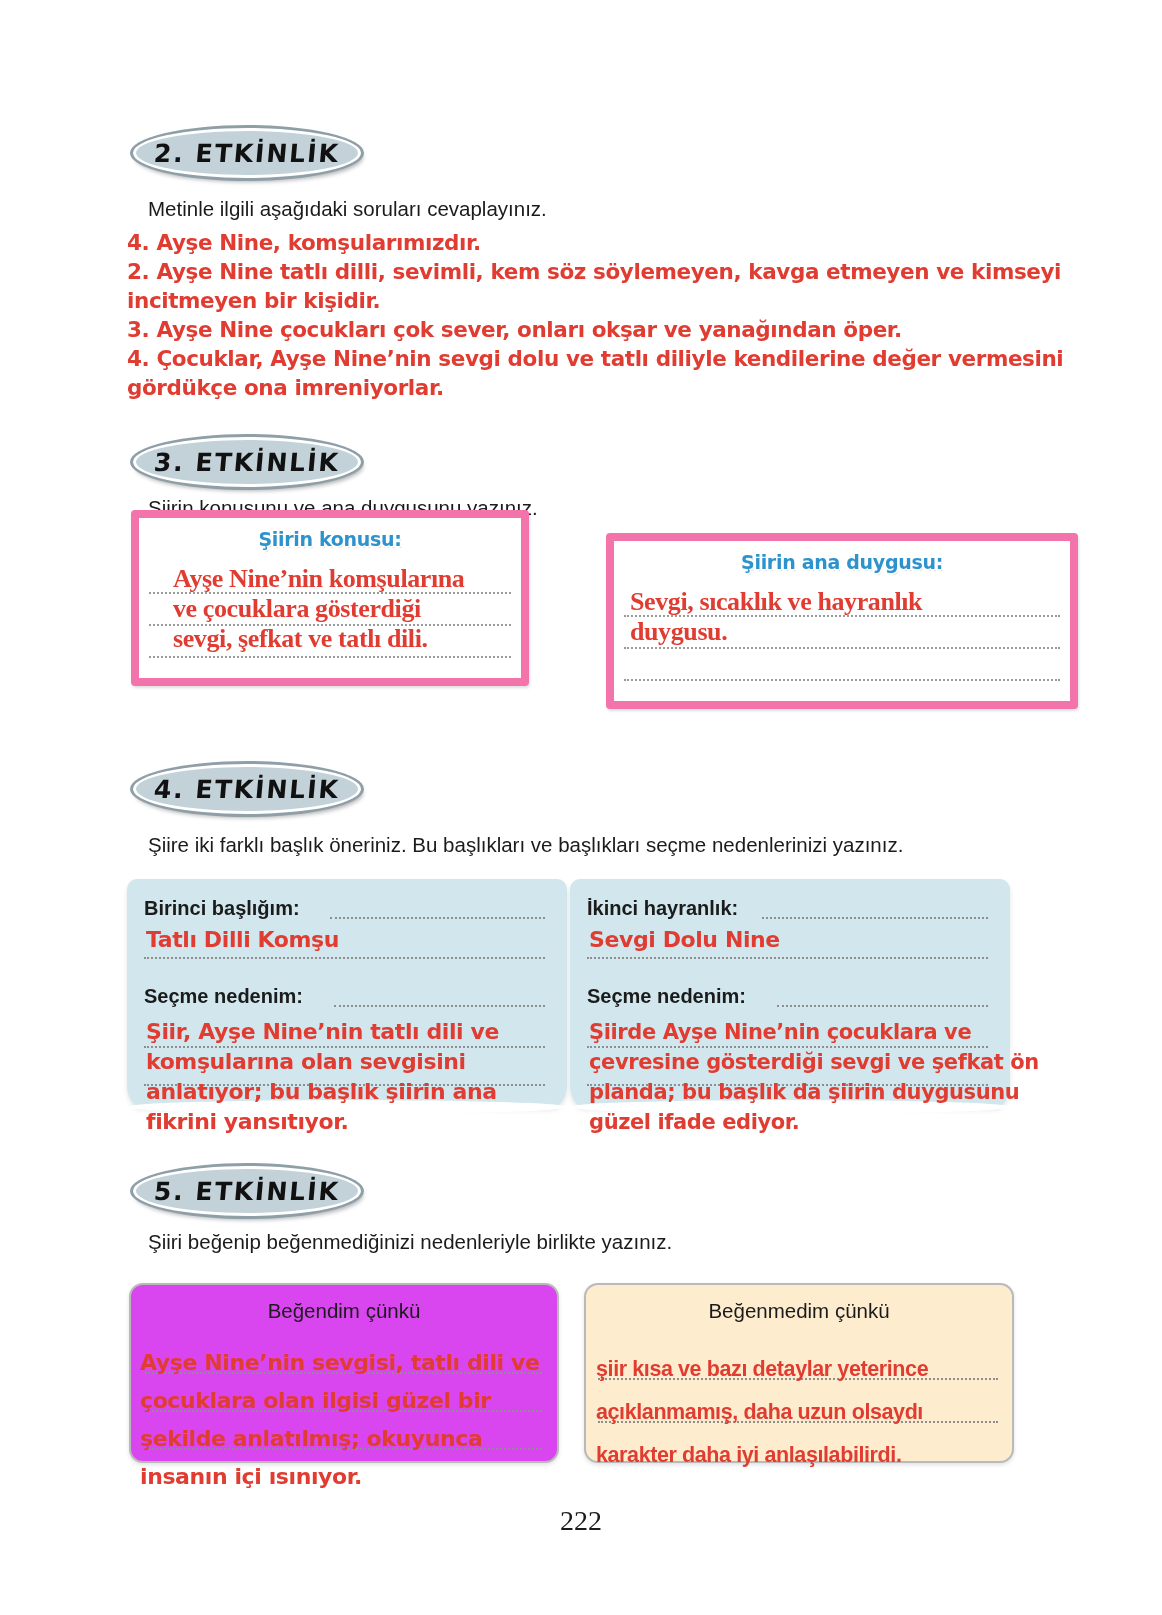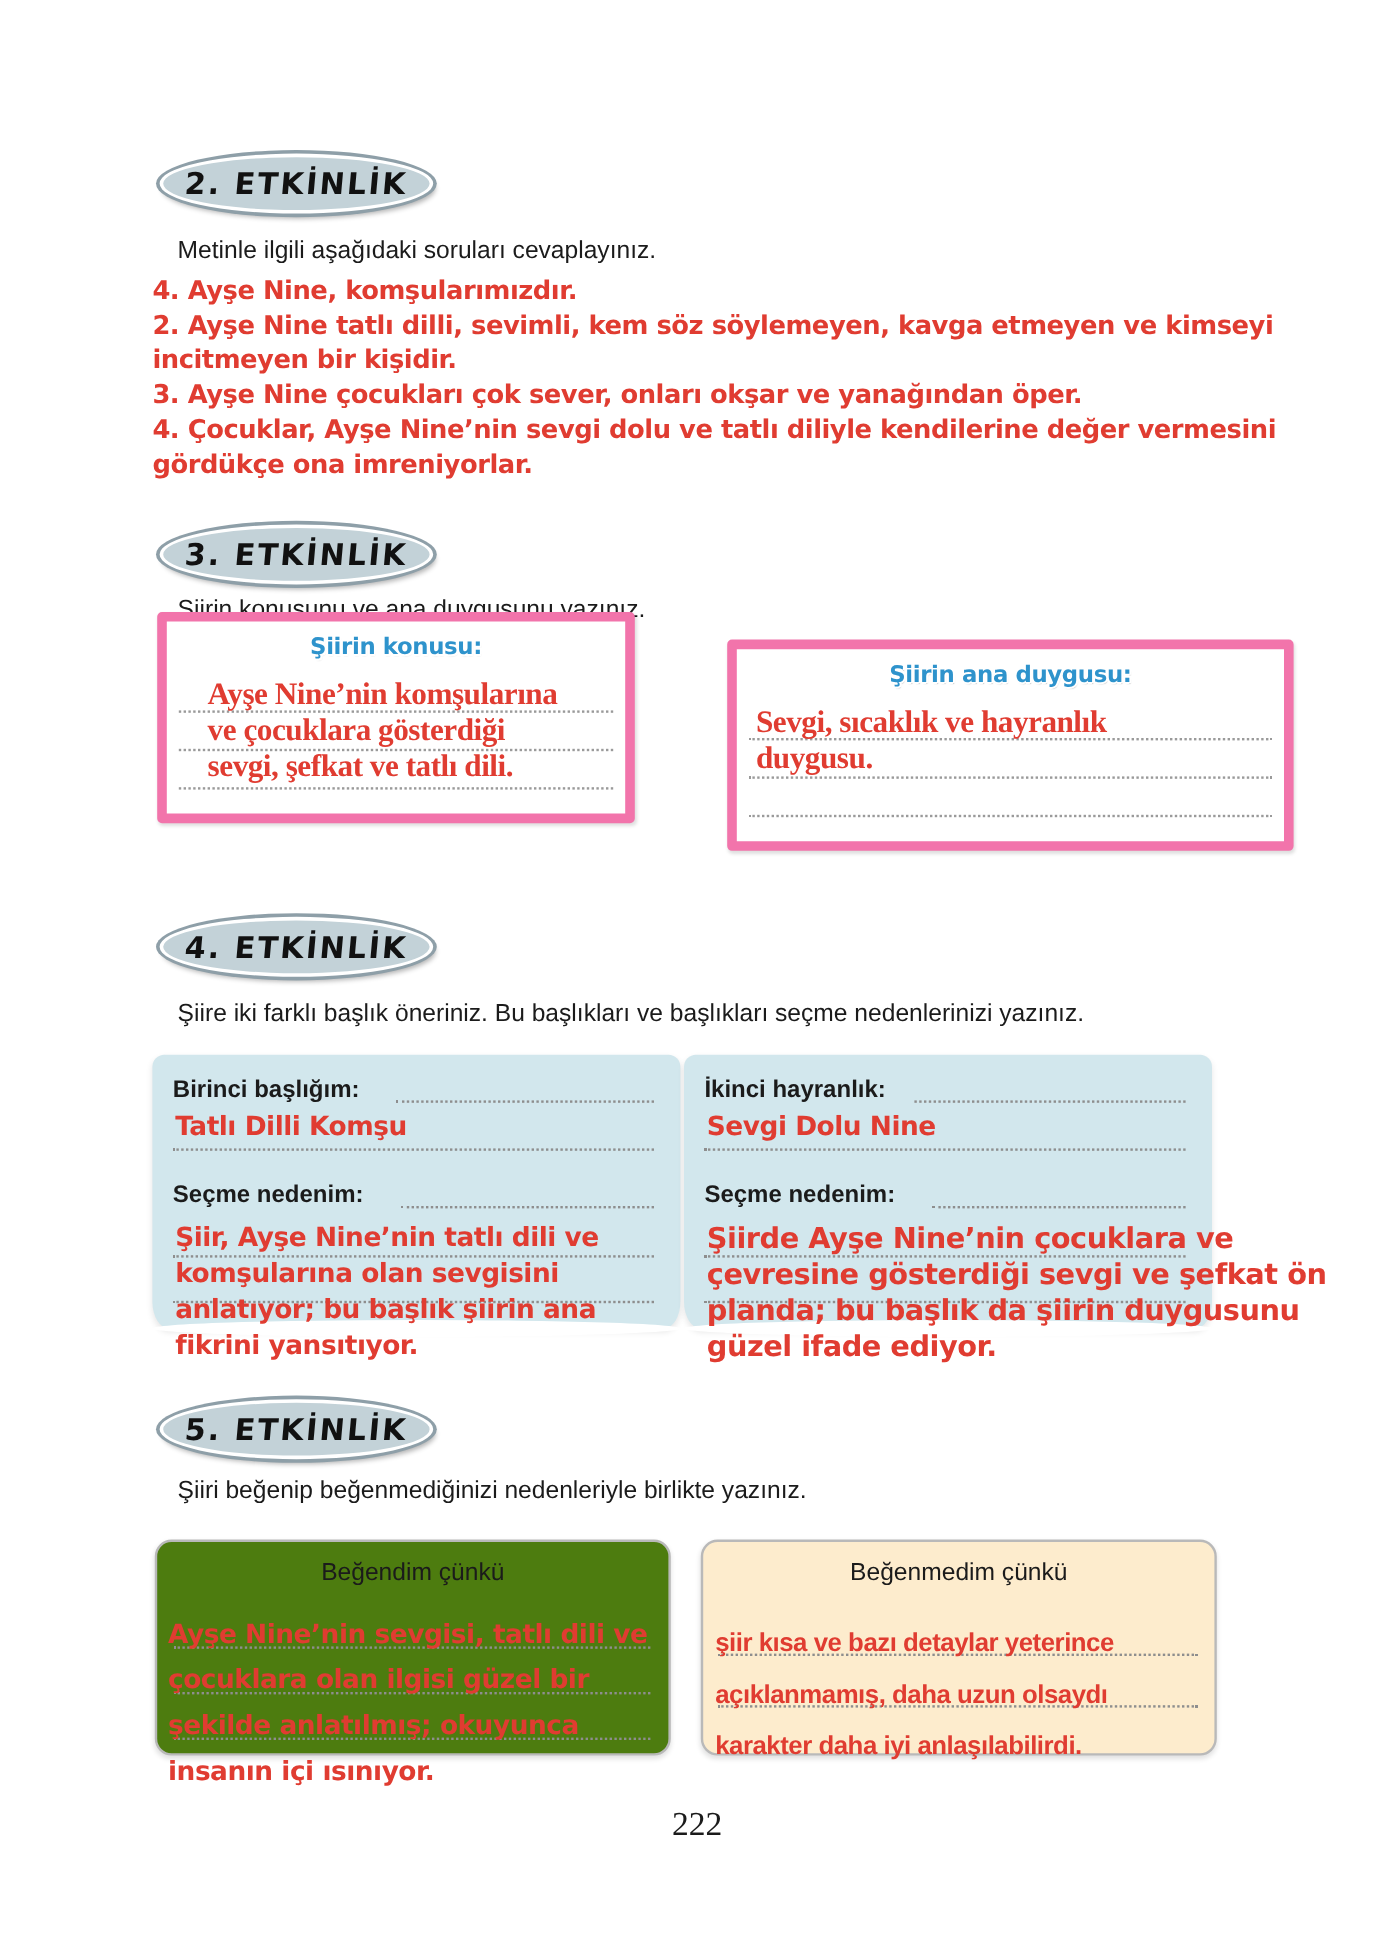--- a/index.html
+++ b/index.html
@@ -137,21 +137,21 @@
   .redwrap div{white-space:nowrap;}
 
   
   .softbox{
     position:absolute;
     border:2px solid #b9b9b9;
     border-radius:14px;
     box-sizing:border-box;
     box-shadow:0 2px 4px rgba(0,0,0,0.12);
   }
-  .softbox.lav{background:#4d7c0f;}
+  .softbox.lav{background:#d946ef;}
   .softbox.cream{background:#fdeccd;}
   .soft-head{
     position:absolute;left:0;right:0;top:14px;
     text-align:center;
     font-size:20.5px;
     color:#1b1b1b;
     font-family:"Liberation Sans", sans-serif;
   }
 
   
@@ -241,21 +241,21 @@
   <div class="bluebox" style="left:570px;top:879px;width:440px;height:228px;"></div>
   <div class="fieldlabel" style="left:587px;top:897px;">İkinci hayranlık:</div>
   <div class="dotrun" style="left:762px;top:917px;width:226px;"></div>
   <div class="redline" style="left:589px;top:925px;">Sevgi Dolu Nine</div>
   <div class="dotrun" style="left:587px;top:957px;width:401px;"></div>
 
   <div class="fieldlabel" style="left:587px;top:985px;">Seçme nedenim:</div>
   <div class="dotrun" style="left:777px;top:1005px;width:211px;"></div>
   <div class="dotrun" style="left:587px;top:1046px;width:401px;"></div>
   <div class="dotrun" style="left:587px;top:1084px;width:401px;"></div>
-  <div class="redwrap" style="left:589px;top:1017px;font-size:24px;">
+  <div class="redwrap" style="left:589px;top:1017px;font-size:21px;">
     <div>Şiirde Ayşe Nine’nin çocuklara ve</div>
     <div>çevresine gösterdiği sevgi ve şefkat ön</div>
     <div>planda; bu başlık da şiirin duygusunu</div>
     <div>güzel ifade ediyor.</div>
   </div>
 
   <div class="badge" style="left:133px;top:1166px;width:222px;height:44px;">
     <span class="btxt">5. ETKİNLİK</span>
   </div>
 

